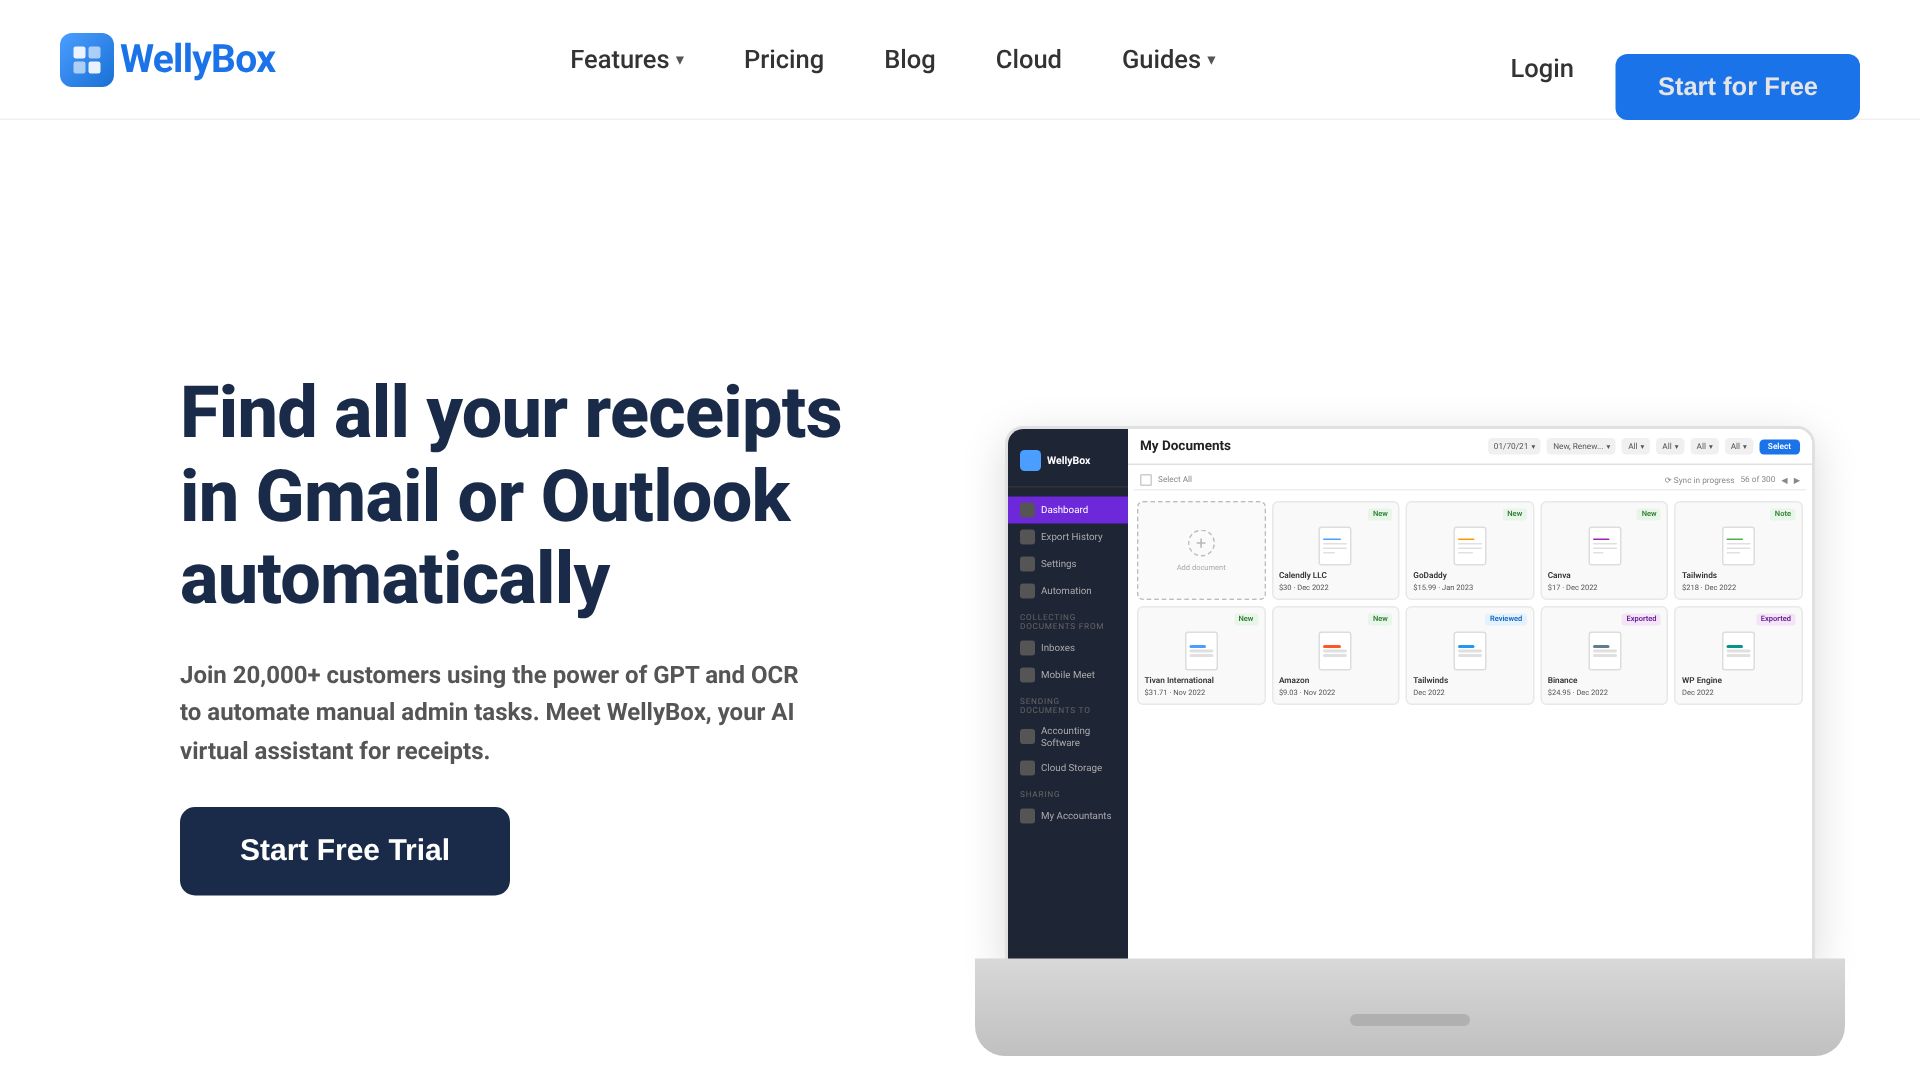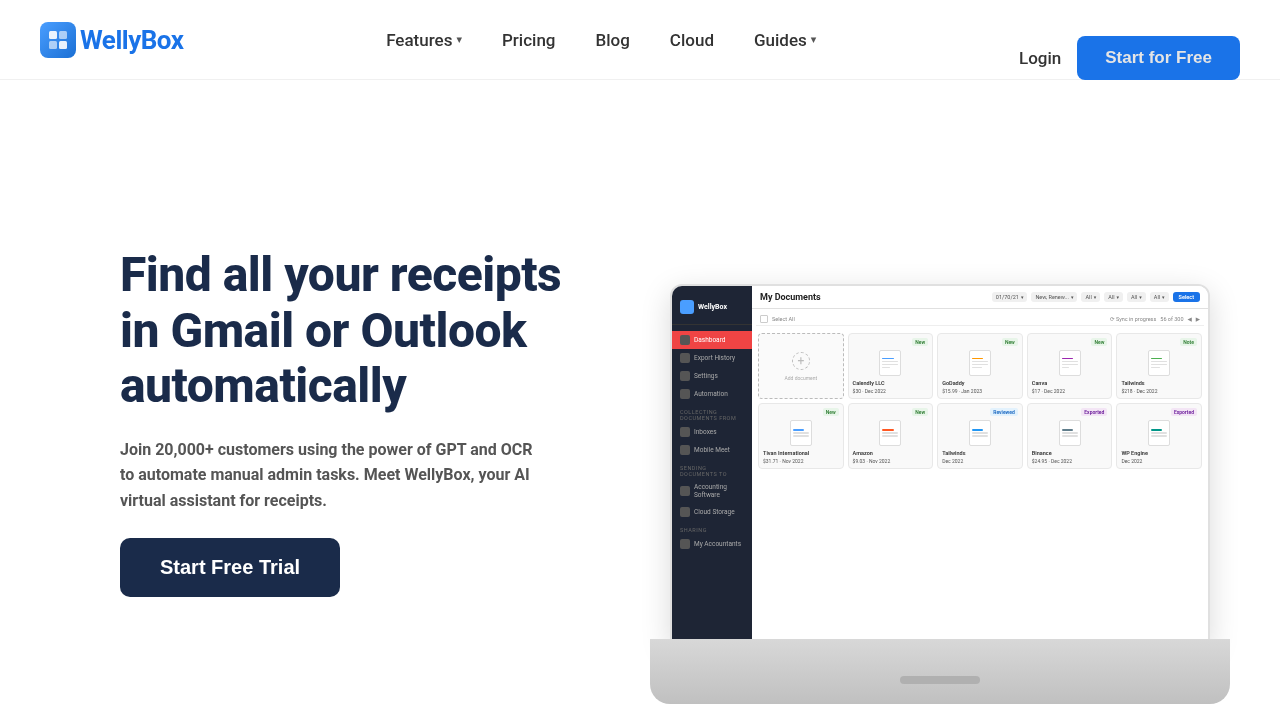--- a/index.html
+++ b/index.html
@@ -73,22 +73,21 @@
       text-align: right;
     }
 
     .chevron-down {
       font-size: 11px;
       color: #555;
     }
 
     .nav-right {
       display: flex;
-      align-items: center;
-      gap: 16px;
+      gap: 28px;
       margin-top: 36px;
     }
 
     .login-link {
       font-size: 17px;
       font-weight: 500;
       color: #333;
       text-decoration: none;
       cursor: pointer;
     }
@@ -242,21 +241,21 @@
       align-items: center;
       gap: 4px;
       padding: 4px 8px;
       color: #aaa;
       font-size: 6.5px;
       cursor: pointer;
     }
 
     .sidebar-item.active {
       color: #fff;
-      background: #ef4444;
+      background: #6d28d9;
     }
 
     .sidebar-icon {
       width: 10px;
       height: 10px;
       background: #555;
       border-radius: 2px;
       flex-shrink: 0;
     }
 

